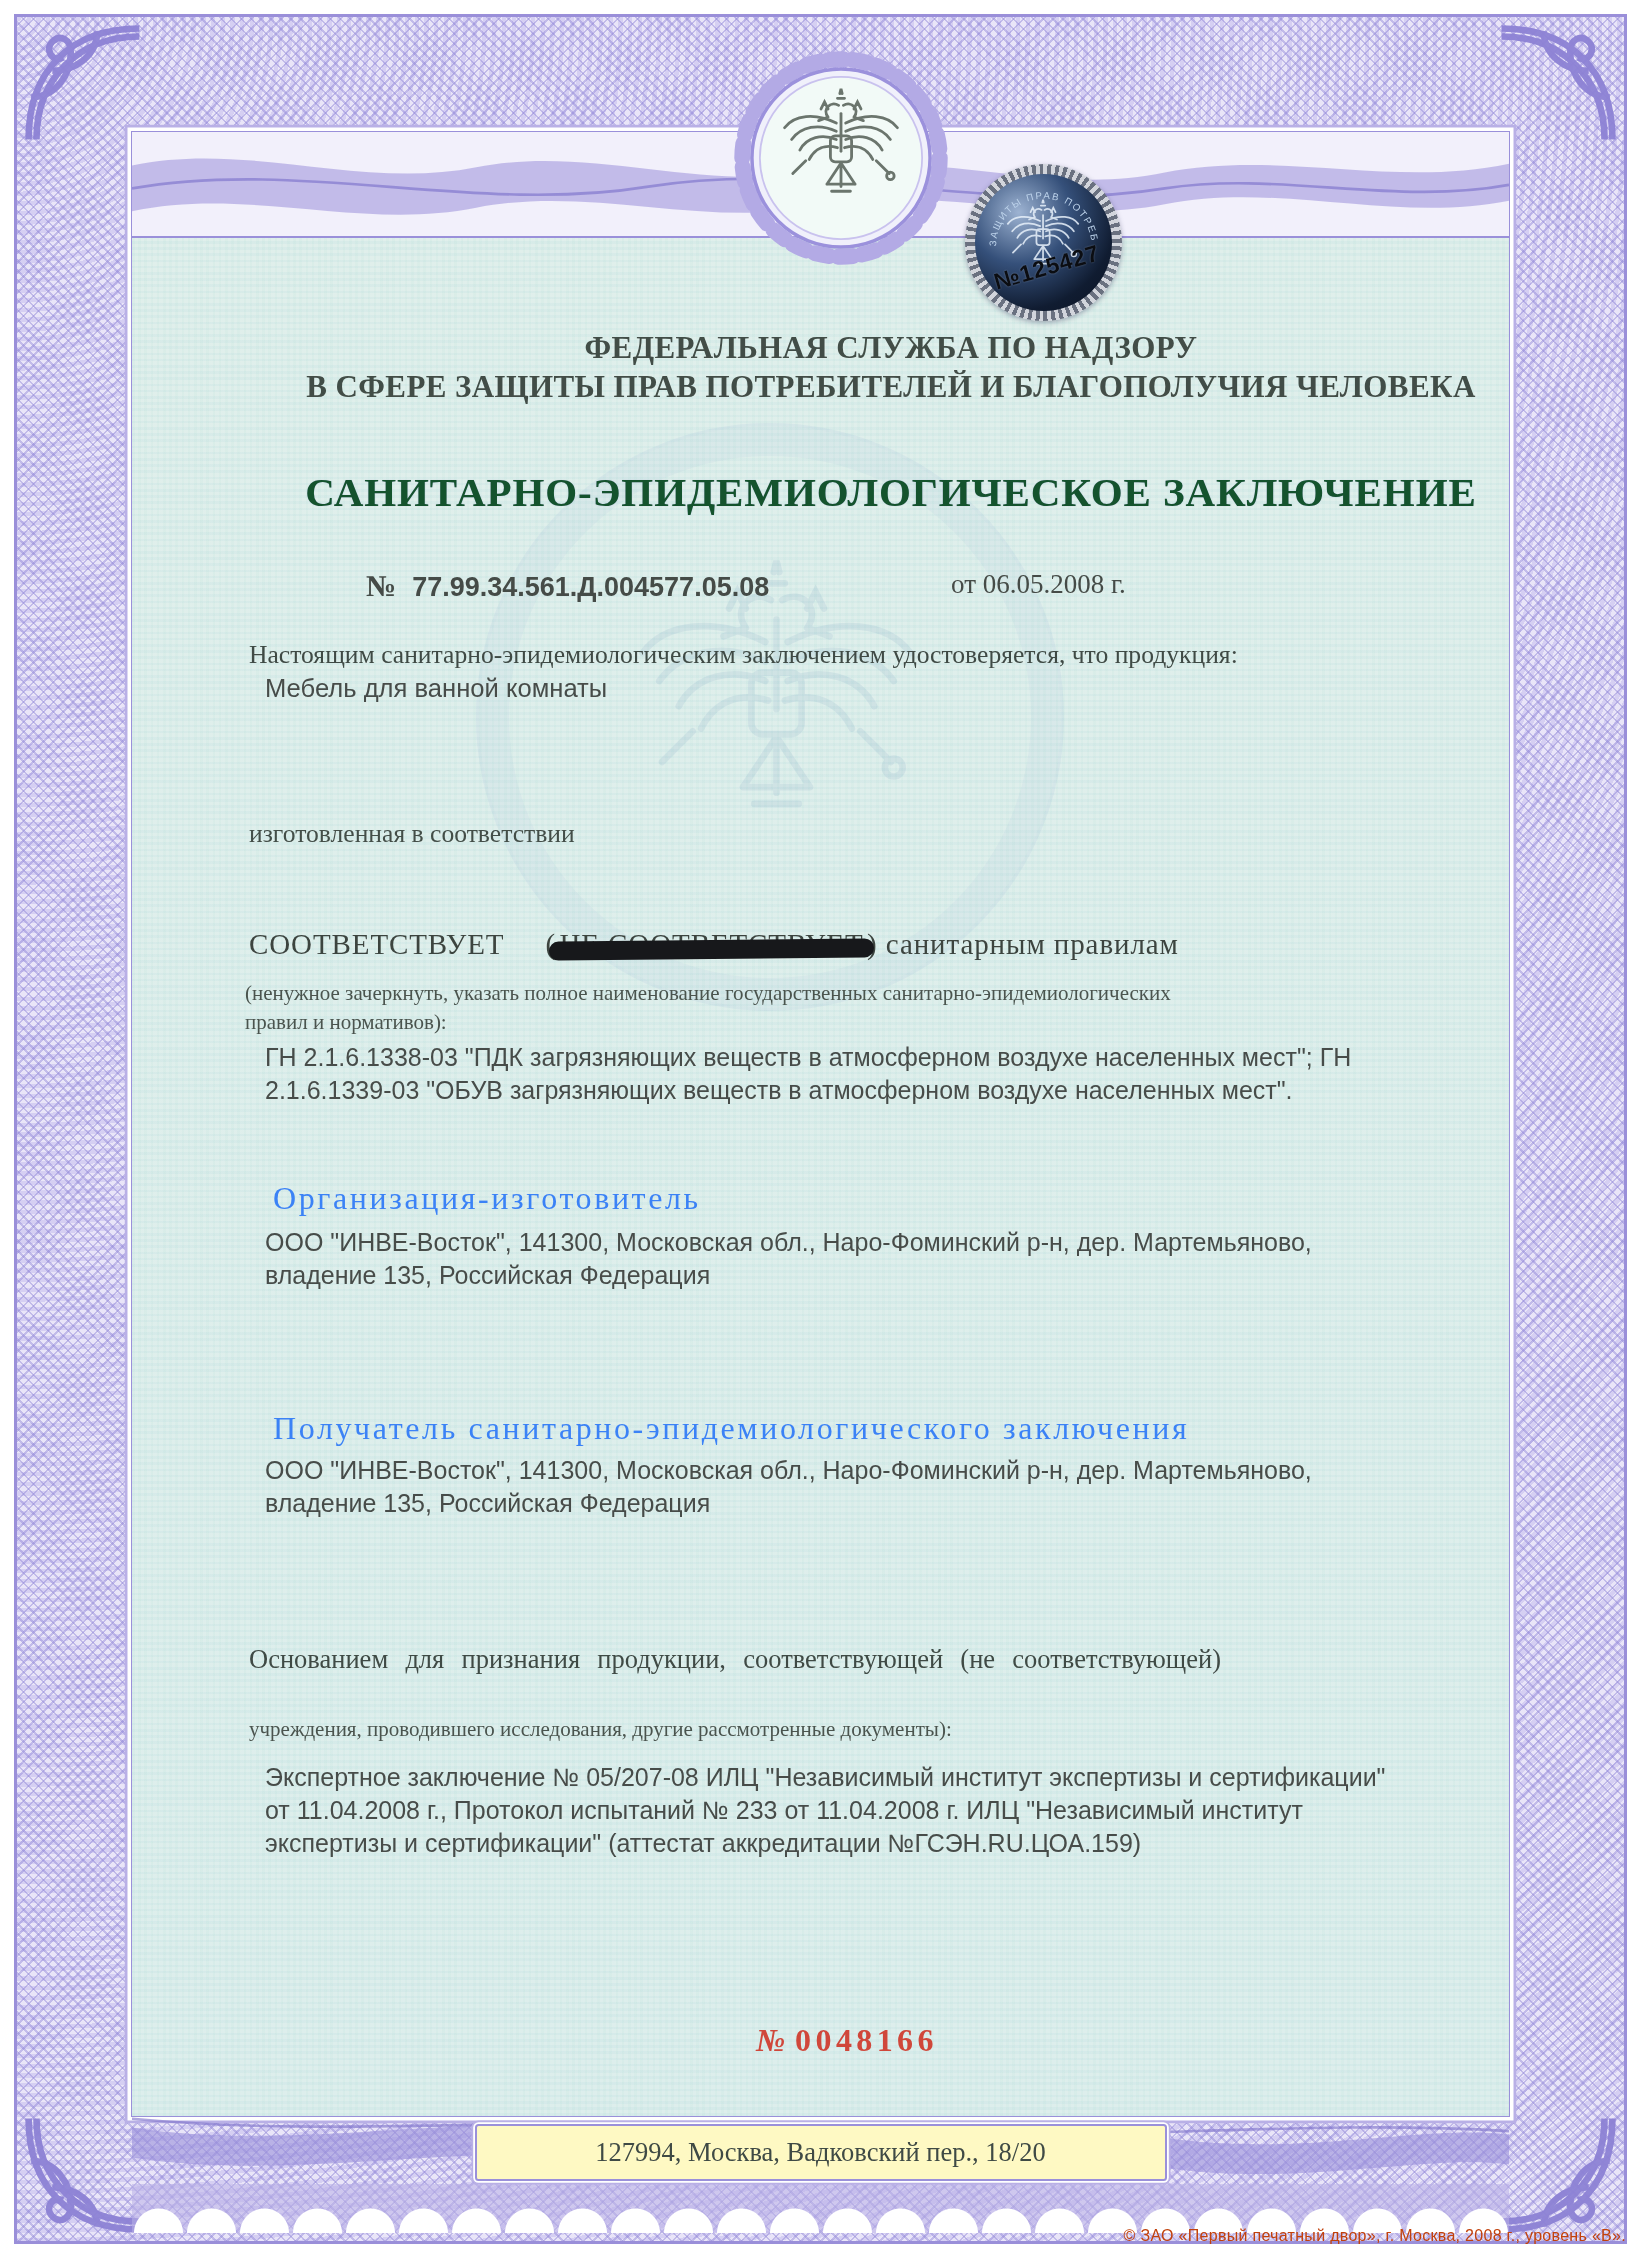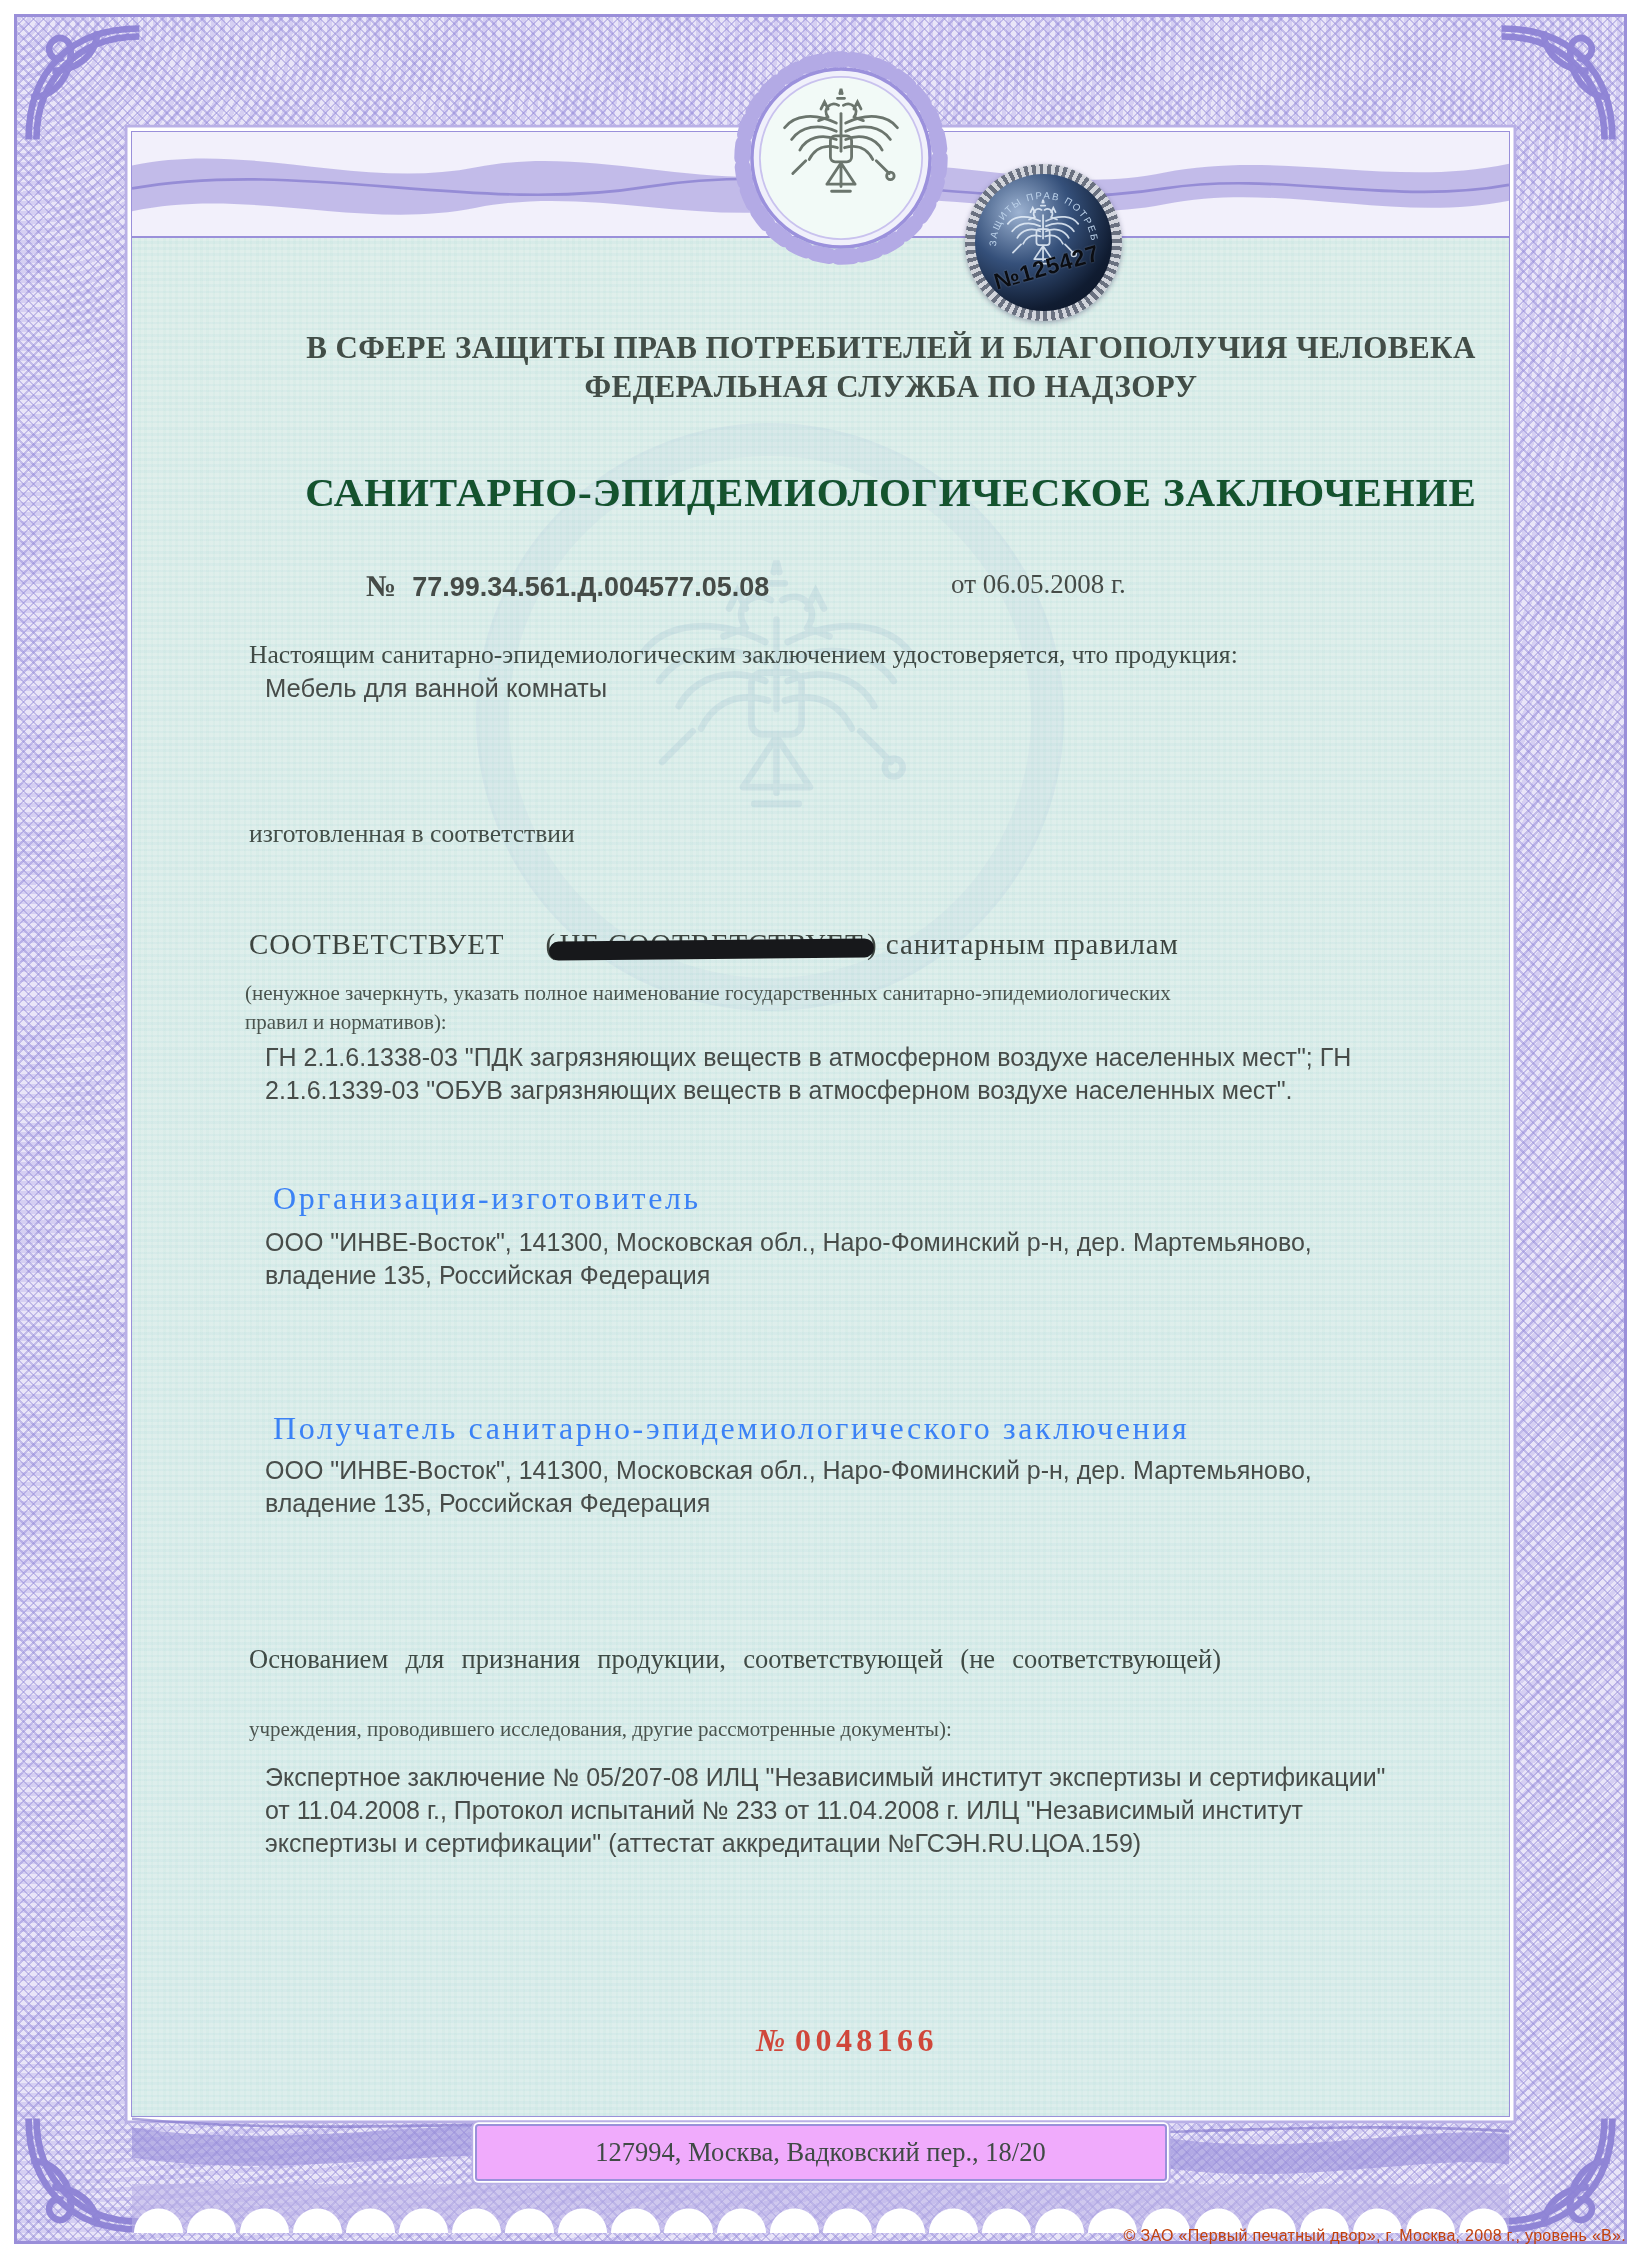--- a/index.html
+++ b/index.html
@@ -86,21 +86,21 @@
   .basis3{left:249px;top:1717px;font-size:21px;color:#4a544e;}
   .details{left:265px;top:1761px;font-size:25px;color:#474c49;line-height:33px;}
 
   .serial{left:0;top:2022px;width:1694px;text-align:center;font-size:32px;font-weight:bold;color:#d0473a;letter-spacing:4.4px;}
   .serial .no{font-style:italic;margin-right:5.3px;}
 
   
   .footer-band{position:absolute;left:132px;right:132px;top:2110px;height:124px;overflow:hidden;}
   .footer-band svg.waves{position:absolute;left:0;top:0;width:100%;height:79px;}
   .addr-box{position:absolute;left:50%;top:14px;transform:translateX(-50%);width:688px;height:53px;
-    background:#f0abfc;border:2.6px solid #9a90da;box-shadow:0 0 0 1.8px #fff,0 0 0 3.5px #b9b0e6;border-radius:3.5px;
+    background:#fef9c3;border:2.6px solid #9a90da;box-shadow:0 0 0 1.8px #fff,0 0 0 3.5px #b9b0e6;border-radius:3.5px;
     display:flex;align-items:center;justify-content:center;text-align:center;}
   .addr-box span{font-size:26.5px;color:#3f4a45;}
   .scallops{position:absolute;left:0;right:0;top:74px;height:49px;
     background:radial-gradient(circle 26.5px at 26.5px 49px,#ffffff 24px,rgba(255,255,255,0) 25px),
                linear-gradient(rgba(185,176,230,.55),rgba(185,176,230,.55));
     background-size:53px 49px;background-repeat:repeat-x;}
 
   .imprint{right:15px;top:2227px;font-size:16px;color:#c2410c;font-family:"Liberation Sans","DejaVu Sans",sans-serif;letter-spacing:0.3px;}
 </style>
 </head>
@@ -181,22 +181,22 @@
         </text>
       </svg>
       <div class="holo-eagle"><svg viewBox="0 0 99.8281 99.8281" width="88" height="88">
             <use href="#eagle"></use>
           </svg></div>
       <div class="holo-stamp">№125427</div>
     </div>
   </div>
 
   <div class="t ser header-lines">
+    <div>ФЕДЕРАЛЬНАЯ СЛУЖБА ПО НАДЗОРУ</div>
     <div>В СФЕРЕ ЗАЩИТЫ ПРАВ ПОТРЕБИТЕЛЕЙ И БЛАГОПОЛУЧИЯ  ЧЕЛОВЕКА</div>
-    <div>ФЕДЕРАЛЬНАЯ СЛУЖБА ПО НАДЗОРУ</div>
   </div>
 
   <div class="t ser doc-title">САНИТАРНО-ЭПИДЕМИОЛОГИЧЕСКОЕ ЗАКЛЮЧЕНИЕ</div>
 
   <div class="t san num-line">
     <span class="no ser">№</span><span>77.99.34.561.Д.004577.05.08</span>
   </div>
   <div class="t ser date-line">от 06.05.2008 г.</div>
 
   <div class="t ser intro">Настоящим санитарно-эпидемиологическим заключением удостоверяется, что продукция:</div>

